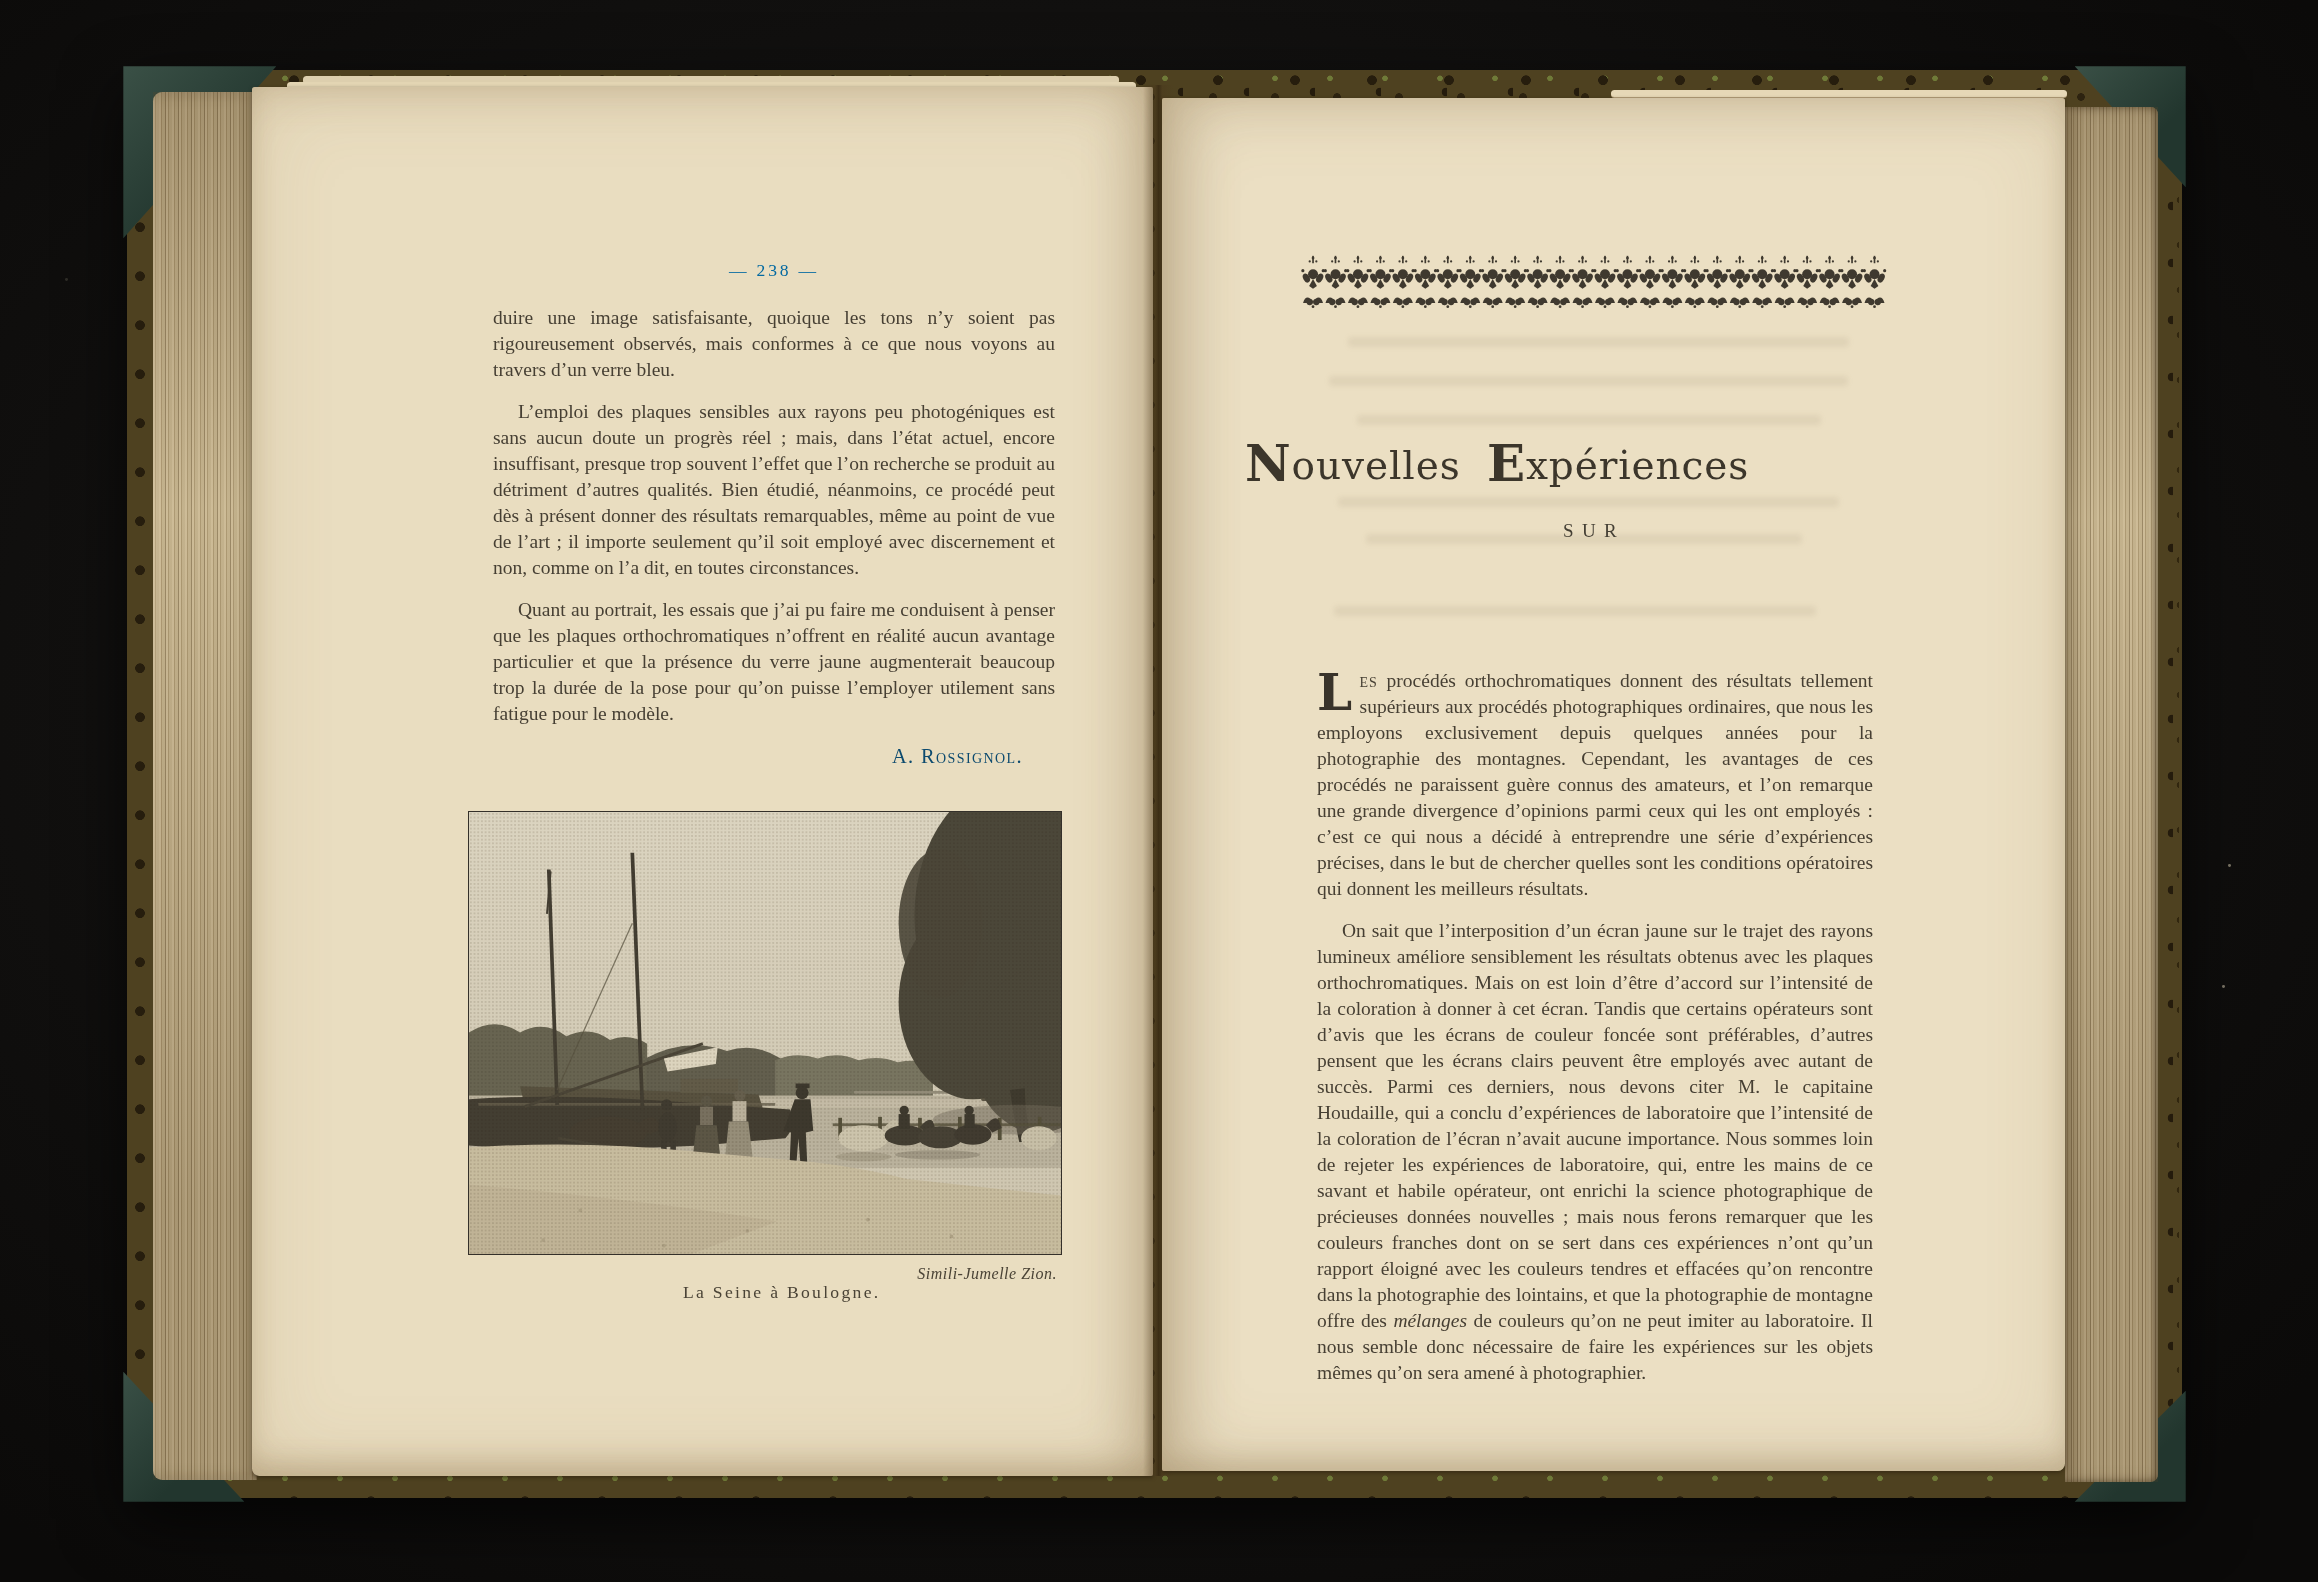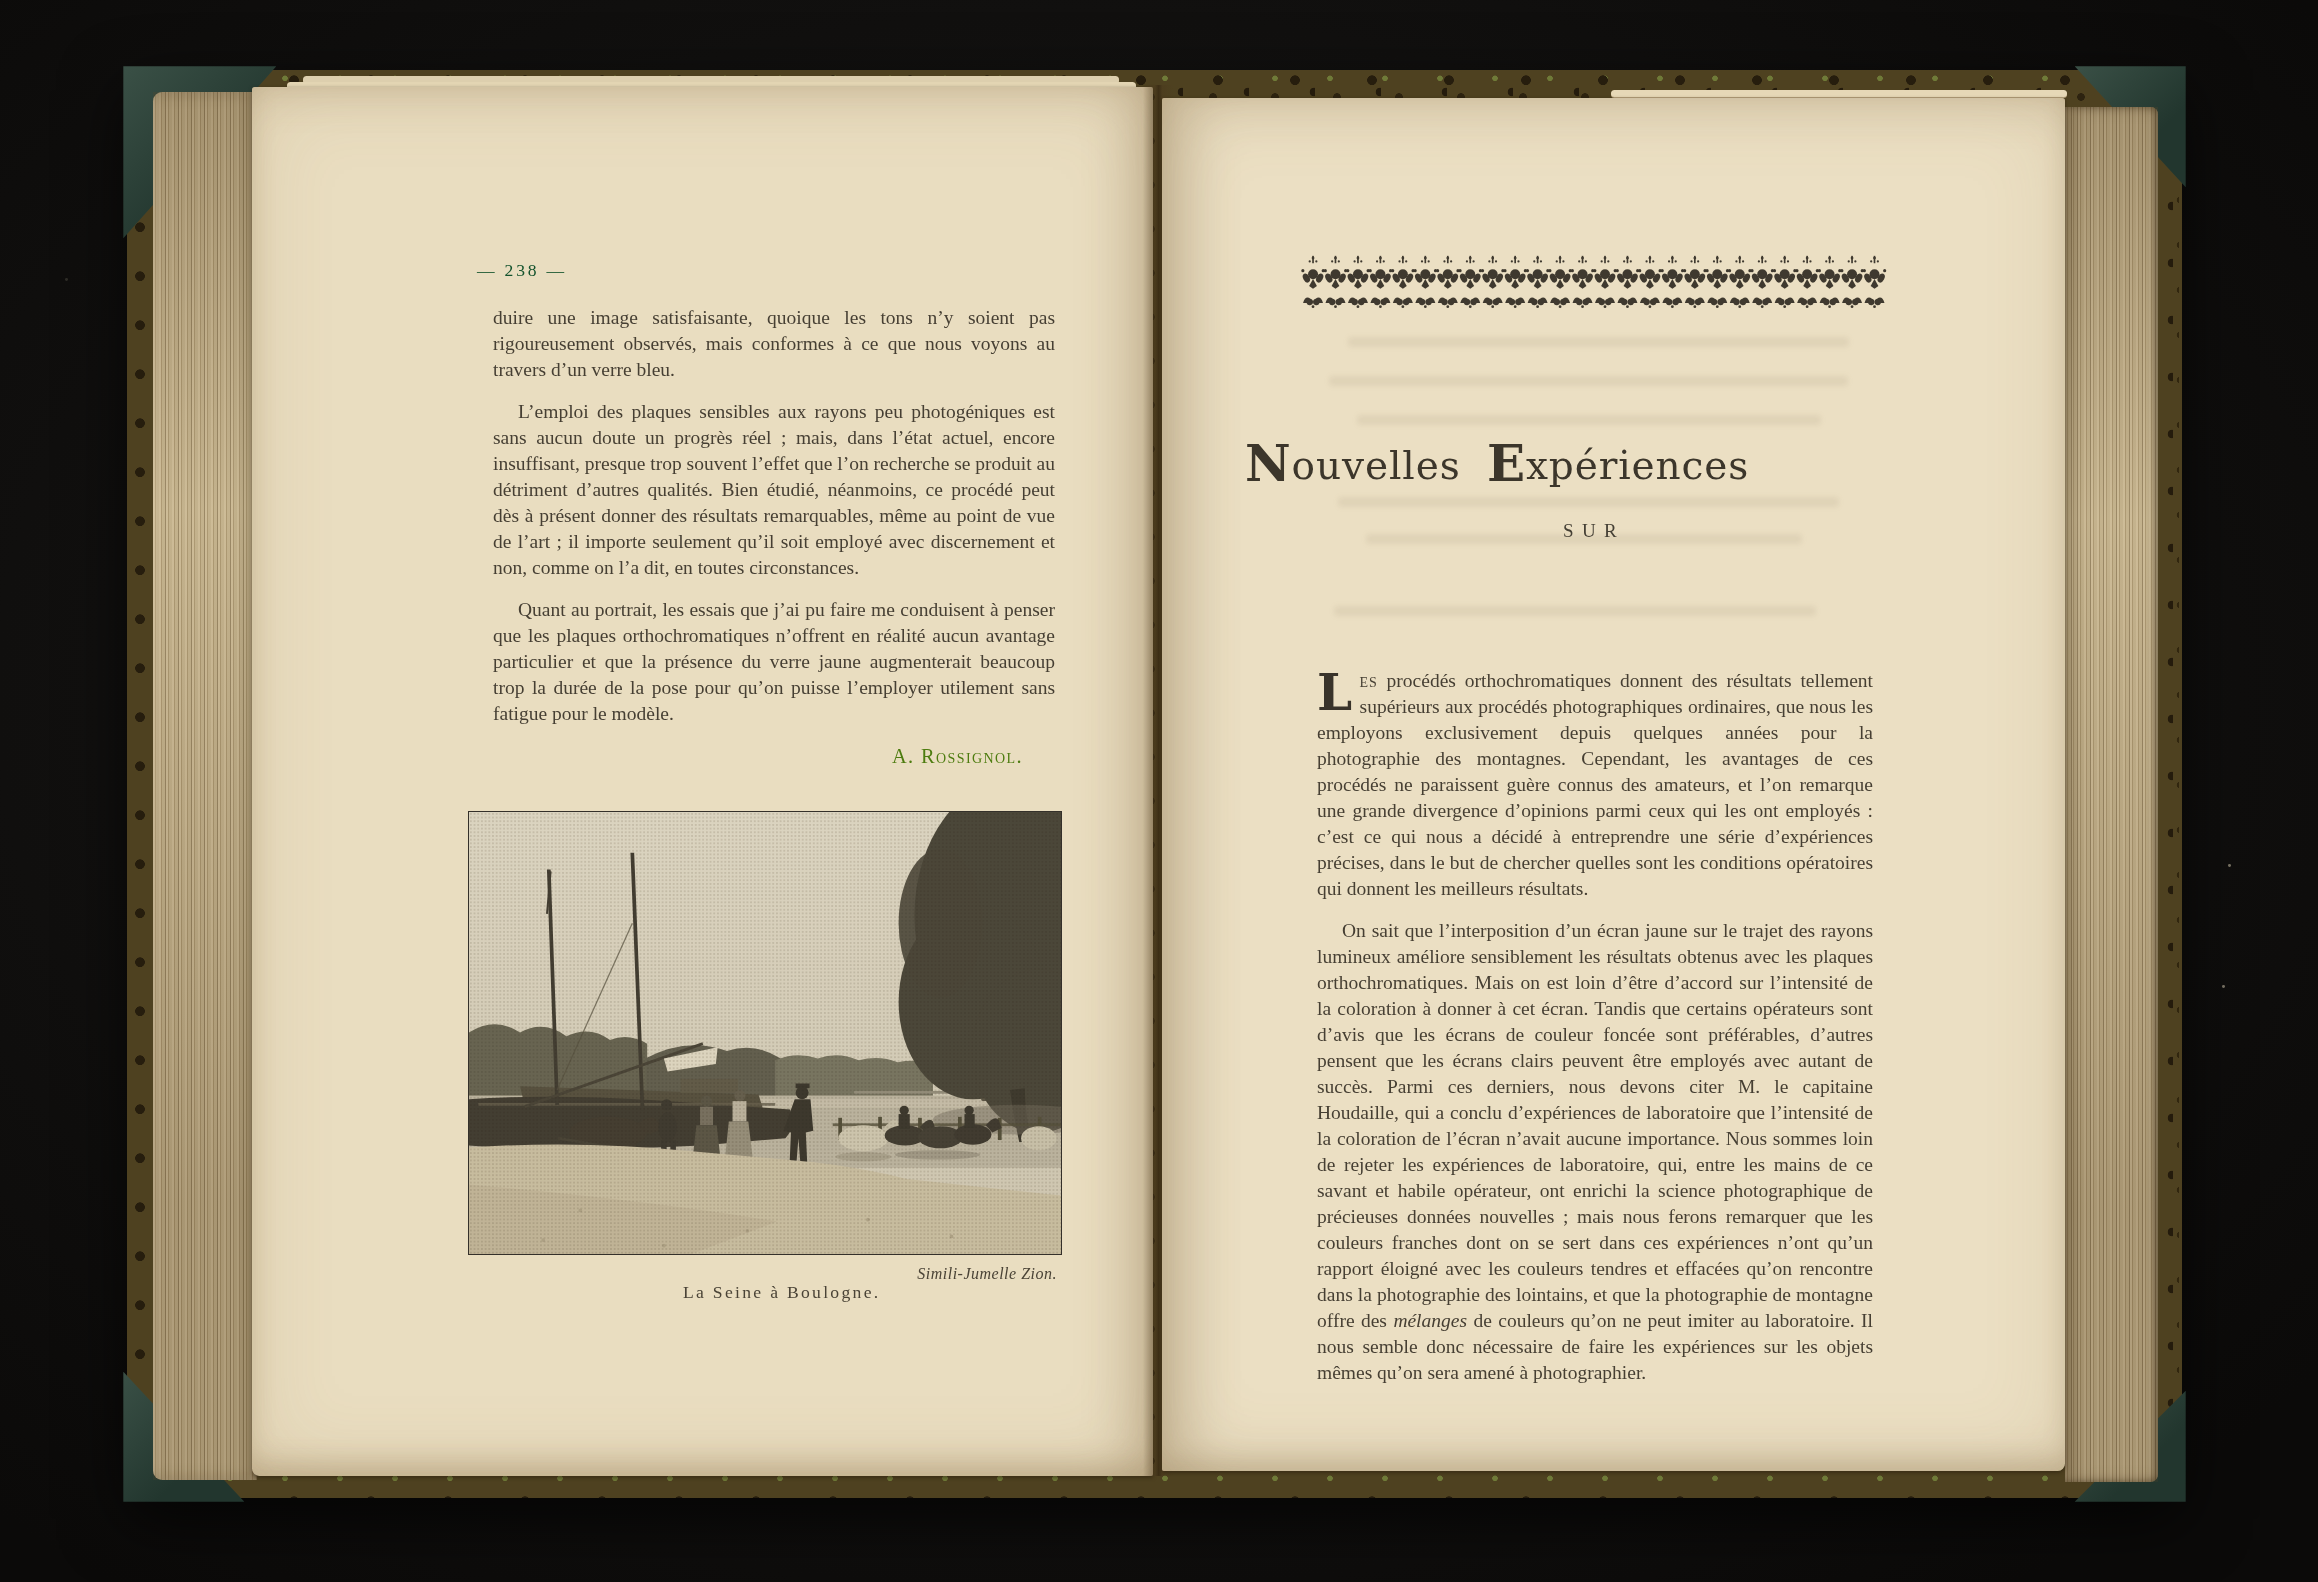--- a/index.html
+++ b/index.html
@@ -43,24 +43,24 @@
                 inset 0 -13px 24px rgba(120,95,50,.18), 0 1.9px 3.7px rgba(40,28,12,.5);}
   .page.right{left:1035px;top:28px;width:903px;height:1373px;border-radius:1.9px 2.8px 7.4px 1.9px;
      background:#ebdfc3;
      box-shadow:inset 0 0 83px rgba(150,118,66,.16), inset 28px 0 51px rgba(108,84,44,.24),
                 inset 0 -11px 22px rgba(120,95,50,.16), 0 1.9px 3.7px rgba(40,28,12,.5);}
   .gutter{position:absolute;left:1016px;top:15px;width:30px;height:1391px;
      background:linear-gradient(90deg,rgba(60,45,22,0) 0,rgba(74,56,28,.45) 40%,#3c2e16 52%,rgba(74,56,28,.4) 64%,rgba(60,45,22,0) 100%);}
   .body-text{position:absolute;font-size:19.5px;line-height:26px;text-align:justify;color:#463f33;}
   .body-text p{margin:16px;}
   .body-text p.indent{text-indent:25px;}
-  .pageno{position:absolute;left:225px;top:173px;width:594px;text-align:left;
-     font-size:17.6px;letter-spacing:2.8px;color:#14532d;}
+  .pageno{position:absolute;left:225px;top:173px;width:594px;text-align:center;
+     font-size:17.6px;letter-spacing:2.8px;color:#0369a1;}
   .signature{text-align:right;padding-right:48px;margin-top:11px;font-variant:small-caps;
-     letter-spacing:1.4px;font-size:20.4px;color:#4d7c0f;}
+     letter-spacing:1.4px;font-size:20.4px;color:#0c4a6e;}
   
   .photo{position:absolute;left:216px;top:724px;width:592px;height:442px;margin:0;
      border:1.9px solid #34302a;background:#d8d2c0;box-sizing:content-box;}
   .photo svg{display:block;width:100%;height:100%;}
   .halftone{position:absolute;inset:0;pointer-events:none;opacity:.45;
      background-image:radial-gradient(rgba(78,66,44,.35) 0.9px, transparent 1.3px);
      background-size:3.7px 3.7px;mix-blend-mode:multiply;}
   .photo-tint{position:absolute;inset:0;pointer-events:none;background:rgba(216,198,158,.10);}
   .caption{position:absolute;left:431px;top:1195px;font-size:17.6px;letter-spacing:2.3px;color:#4a4336;}
   .credit{position:absolute;right:96px;top:1178px;font-size:16px;font-style:italic;color:#4a4336;letter-spacing:0.5px;}

